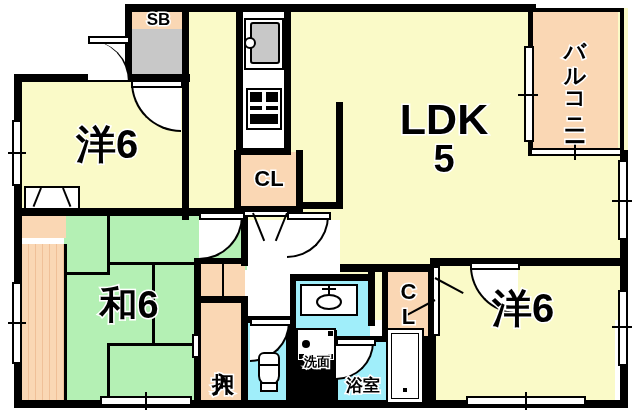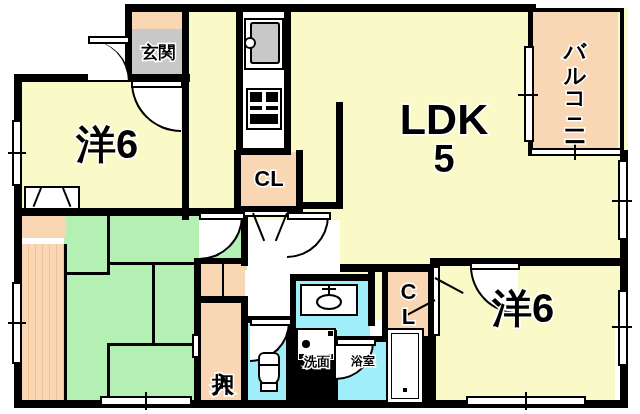--- a/index.html
+++ b/index.html
@@ -295,47 +295,50 @@
   </div>
 
   <div class="lbl outline" style="left:52px;top:120px;width:110px;height:48px;font-size:40px;">
     <span>洋6</span>
   </div>
 
   <div class="lbl outline" style="left:468px;top:284px;width:110px;height:48px;font-size:40px;">
     <span>洋6</span>
   </div>
 
+  <div class="lbl outline" style="left:76px;top:282px;width:106px;height:46px;font-size:38px;">
+    <span>和6</span>
+  </div>
 
   <div class="lbl outline" style="left:552px;top:16px;width:46px;height:126px;font-size:22px;
               writing-mode:vertical-rl;text-orientation:upright;letter-spacing:1px;">
     <span>バルコニー</span>
   </div>
 
-
-  <div class="lbl outline" style="left:131px;top:38px;width:55px;height:28px;font-size:17px;">
-    <span>玄関</span>
-  </div>
+  <div class="lbl outline" style="left:131px;top:9px;width:55px;height:20px;font-size:17px;">
+    <span>SB</span>
+  </div>
+
 
   <div class="lbl outline" style="left:240px;top:164px;width:58px;height:30px;font-size:22px;">
     <span>CL</span>
   </div>
 
   <div class="lbl outline" style="left:388px;top:276px;width:40px;height:56px;font-size:22px;
               writing-mode:vertical-rl;text-orientation:upright;">
     <span>CL</span>
   </div>
 
   <div class="lbl outline" style="left:204px;top:320px;width:38px;height:70px;font-size:22px;
               writing-mode:vertical-rl;text-orientation:upright;">
     <span>押入</span>
   </div>
 
 
   <div class="lbl outline" style="left:288px;top:348px;width:58px;height:26px;font-size:13px;">
     <span>洗面</span>
   </div>
 
-  <div class="lbl outline" style="left:340px;top:348px;width:46px;height:26px;font-size:12px;">
+  <div class="lbl outline" style="left:340px;top:372px;width:46px;height:26px;font-size:17px;">
     <span>浴室</span>
   </div>
 
 </div>
 
 </body></html>

